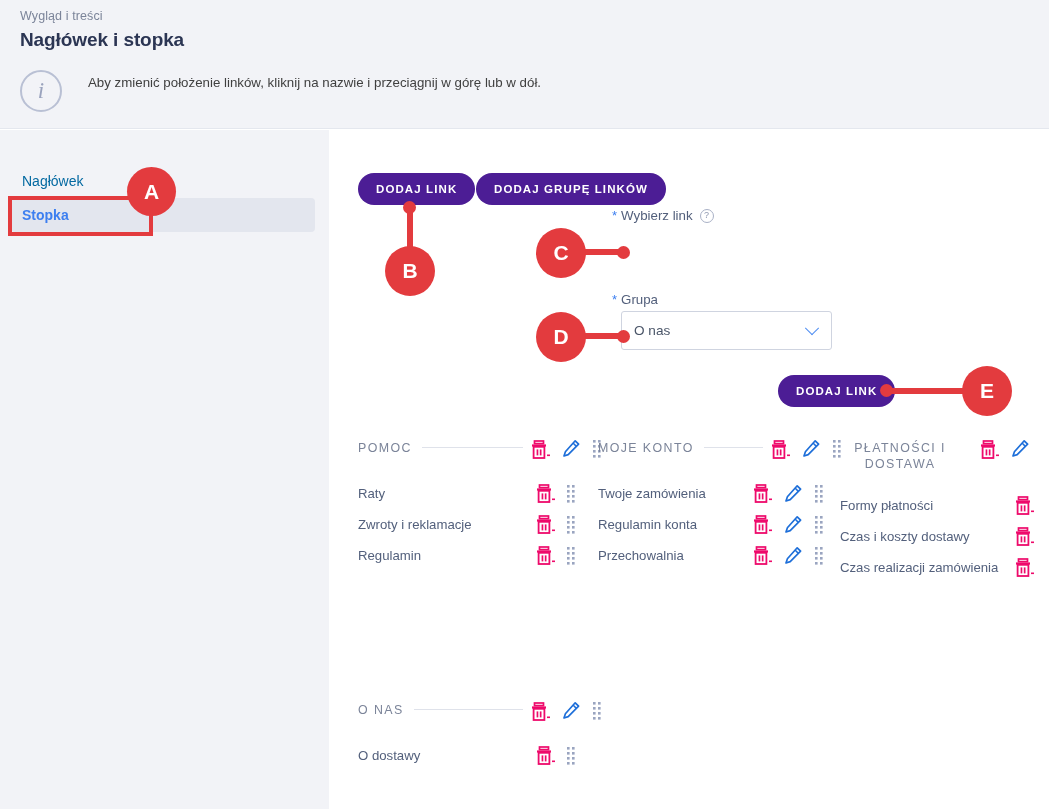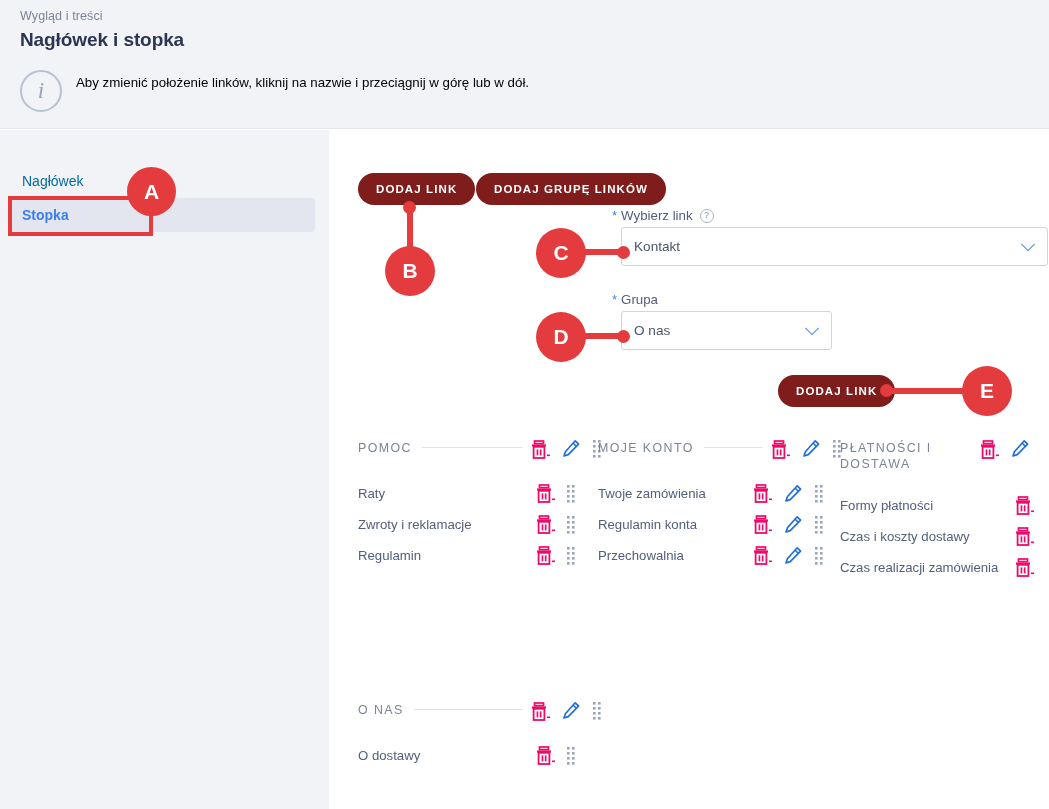--- a/index.html
+++ b/index.html
@@ -53,25 +53,25 @@
     align-items: center;
     justify-content: center;
     color: #9aa3bd;
     font-family: "Liberation Serif", serif;
     font-size: 23px;
     font-style: italic;
     line-height: 1;
     padding-bottom: 2px;
   }
   .info-text {
-    margin-left: 14px;
+    margin-left: 26px;
     padding-top: 2px;
     font-size: 13.3px;
     line-height: 21px;
-    color: #000000;
+    color: #404040;
   }
   .info-text div { white-space: nowrap; }
 
   
   .sidebar {
     position: absolute;
     left: 0; top: 130px;
     width: 329px;
     height: 679px;
     background: #f2f3f7;
@@ -104,21 +104,21 @@
     height: 667px;
     background: #ffffff;
   }
 
   
   .btn-pill {
     position: absolute;
     height: 32px;
     border: none;
     border-radius: 16px;
-    background: #7f1d1d;
+    background: #4c1d95;
     color: #ffffff;
     font-family: "Liberation Sans", sans-serif;
     font-size: 11.5px;
     font-weight: bold;
     letter-spacing: 1.1px;
     cursor: pointer;
     padding: 0 18px;
     white-space: nowrap;
   }
   #btn-add-link-top { left: 28px; top: 31px; }
@@ -193,20 +193,21 @@
     display: flex;
     align-items: flex-start;
   }
   .group-title {
     font-size: 12.4px;
     letter-spacing: 1.4px;
     color: #7b8499;
     line-height: 16px;
     padding-top: 2px;
     max-width: 120px;
+    text-align: center;
   }
   .group-rule {
     flex: 1;
     height: 1px;
     background: #dfe2ea;
     margin: 9px 8px 0 10px;
     min-width: 6px;
   }
   .head-icons {
     display: flex;
@@ -292,24 +293,20 @@
 <div class="panel">
 
   <button class="btn-pill" id="btn-add-link-top">DODAJ LINK</button>
   <button class="btn-pill" id="btn-add-group">DODAJ GRUPĘ LINKÓW</button>
 
   <div class="field-label" id="label-wybierz">
     <span class="req-star">*</span>
     <span>Wybierz link</span>
     <span class="help-icon">?</span>
   </div>
-  <div class="select-box" id="select-wybierz">
-    <span class="select-value">Kontakt</span>
-    <span class="chev"></span>
-  </div>
 
   <div class="field-label" id="label-grupa">
     <span class="req-star">*</span>
     <span>Grupa</span>
   </div>
   <div class="select-box" id="select-grupa">
     <span class="select-value">O nas</span>
     <span class="chev"></span>
   </div>
 

